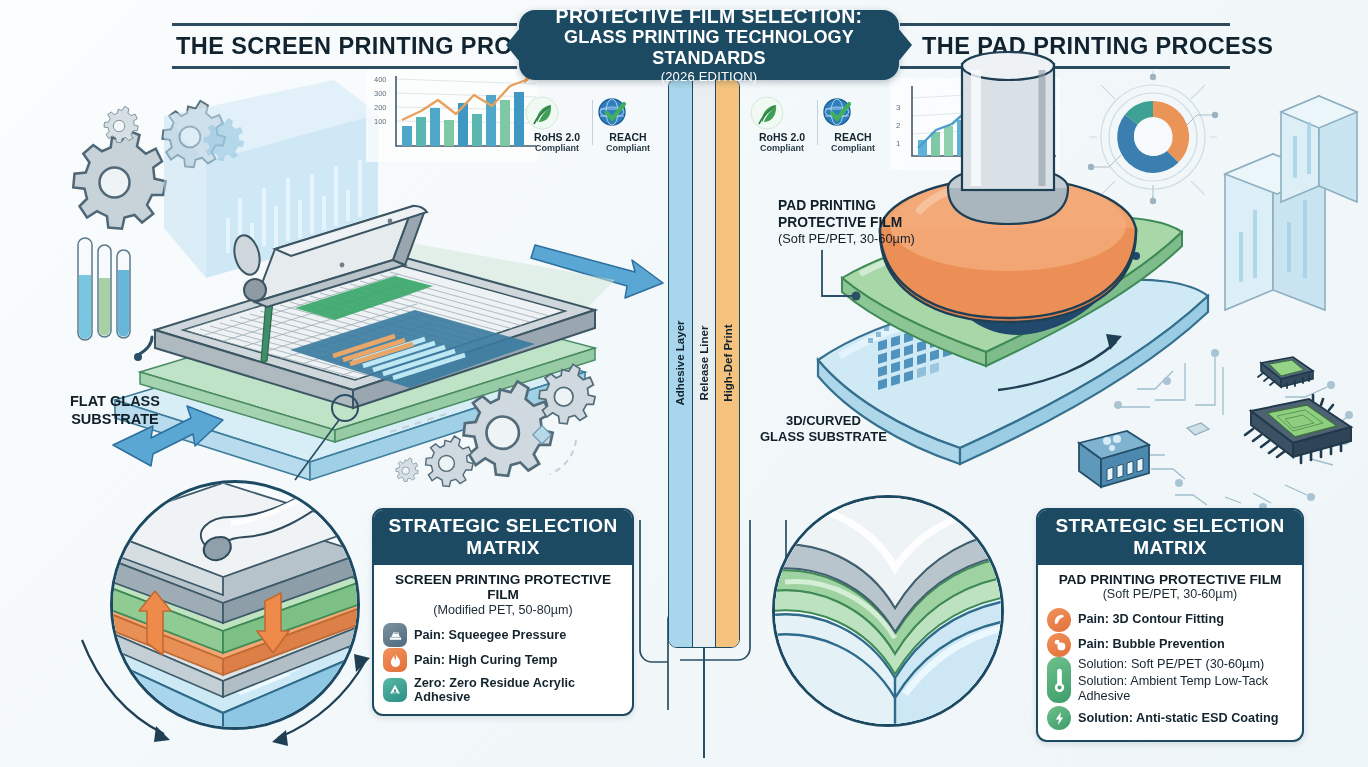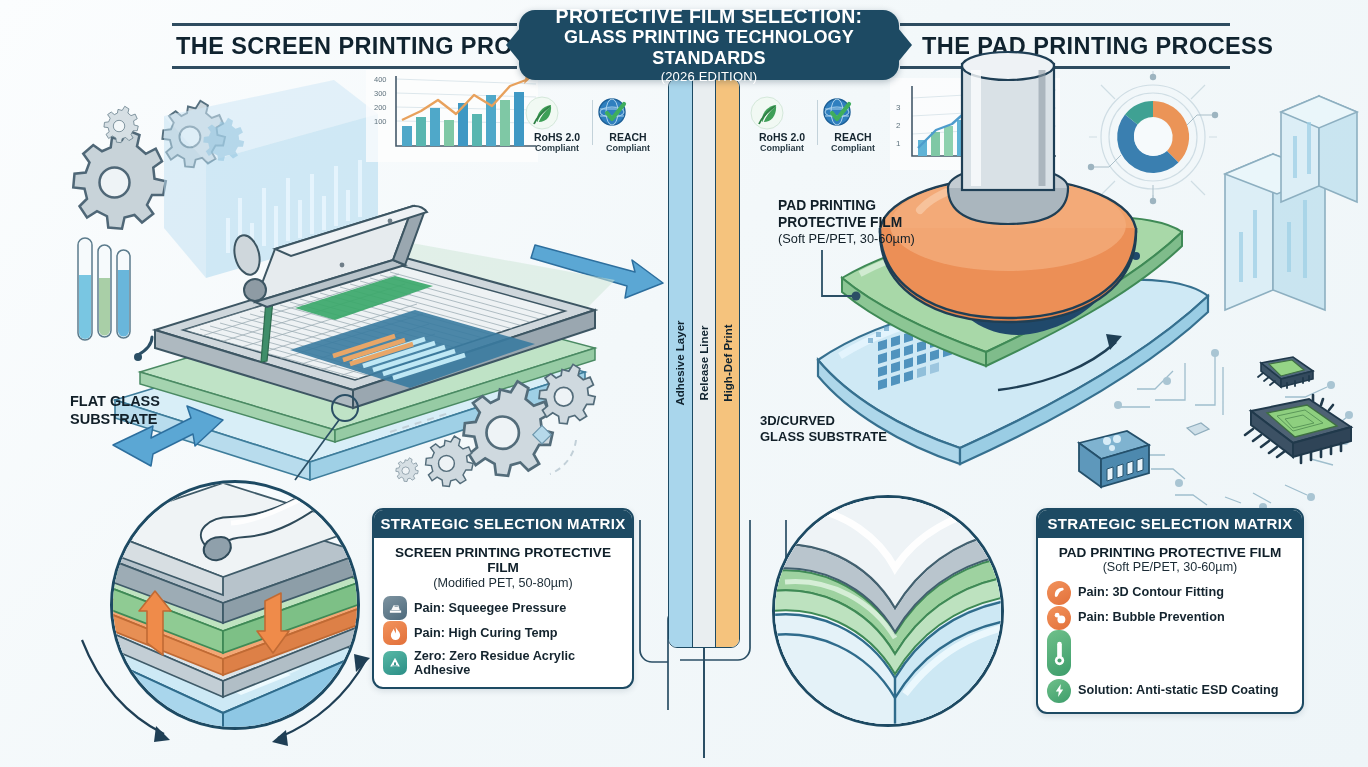--- a/index.html
+++ b/index.html
@@ -35,21 +35,21 @@
   .banner .l3 { font-size: 13px; font-weight: 400; letter-spacing: .2px; margin-top: 1px; }
   .banner-notch {
     position: absolute; top: 50%; width: 0; height: 0;
     border-top: 17px solid transparent; border-bottom: 17px solid transparent;
     transform: translateY(-50%);
   }
   .banner-notch.l { left: -13px; border-right: 14px solid #1d4a63; }
   .banner-notch.r { right: -13px; border-left: 14px solid #1d4a63; }
 
   
-  .callout { position: absolute; font-weight: 700; color: #111f28; line-height: 1.2; }
+  .callout { position: absolute; font-weight: 700; color: #111f28; line-height: 1.2; text-align: center; }
 
   
   .badges { position: absolute; display: flex; align-items: flex-start; }
   .badge { width: 64px; text-align: center; }
   .badge .bname { font-size: 10.5px; font-weight: 700; color: #14242e; margin-top: 1px; }
   .badge .bsub  { font-size: 9px; font-weight: 700; color: #2a3c46; }
   .badge-sep { width: 1px; align-self: stretch; background: #c3d2da; margin: 4px 3px 8px; }
 
   
   .film-strip {
@@ -70,21 +70,21 @@
   }
 
   
   .matrix {
     position: absolute; background: #ffffff; border: 2px solid #1d4a63;
     border-radius: 11px; overflow: hidden; z-index: 25;
     box-shadow: 0 2px 6px rgba(20,50,70,.13);
   }
   .matrix-hd {
     background: #1d4a63; color: #fff; text-align: center;
-    font-size: 15px; font-weight: 700; letter-spacing: .35px;
+    font-size: 19px; font-weight: 700; letter-spacing: .35px;
     padding: 5px 4px 6px;
   }
   .matrix-body { padding: 7px 9px 9px; }
   .mx-title { text-align: center; font-size: 13.6px; font-weight: 700; color: #0f1f29; line-height: 1.13; }
   .mx-sub   { text-align: center; font-size: 12.6px; font-weight: 400; color: #1b2b35; margin-top: 0px; }
   .mx-rows { margin-top: 6px; display: flex; flex-direction: column; }
   .mx-row { display: flex; align-items: center; gap: 7px; min-height: 25px; font-weight: bold; }
   .mx-ico {
     width: 24px; height: 24px; flex: 0 0 24px; border-radius: 7px;
     display: flex; align-items: center; justify-content: center;
@@ -784,20 +784,24 @@
         </div>
 
         <div style="display:flex;align-items:center;gap:7px;">
           <div class="mx-ico ic-green tall">
             <svg width="15" height="28" viewBox="0 0 16 30">
               <rect x="5.5" y="3" width="5" height="17" rx="2.5" fill="#fff"></rect>
               <circle cx="8" cy="23" r="5" fill="#fff"></circle>
               <circle cx="8" cy="23" r="2.2" fill="#4aa272"></circle>
             </svg>
           </div>
+          <div style="display:flex;flex-direction:column;gap:2px;">
+            <div class="mx-txt">Solution: Soft PE/PET (30-60µm)</div>
+            <div class="mx-txt" style="max-width:205px;">Solution: Ambient Temp Low-Tack Adhesive</div>
+          </div>
         </div>
 
         <div class="mx-row" style="margin-top:2px;">
           <div class="mx-ico ic-green" style="border-radius:50%;">
             <svg width="13" height="15" viewBox="0 0 14 16">
                 <path d="M8.5,1 L3,9 h3.2 L5.5,15 L11,7 H7.8 Z" fill="#fff"></path>
               </svg>
           </div>
           <div class="mx-txt">Solution: Anti-static ESD Coating</div>
         </div>

